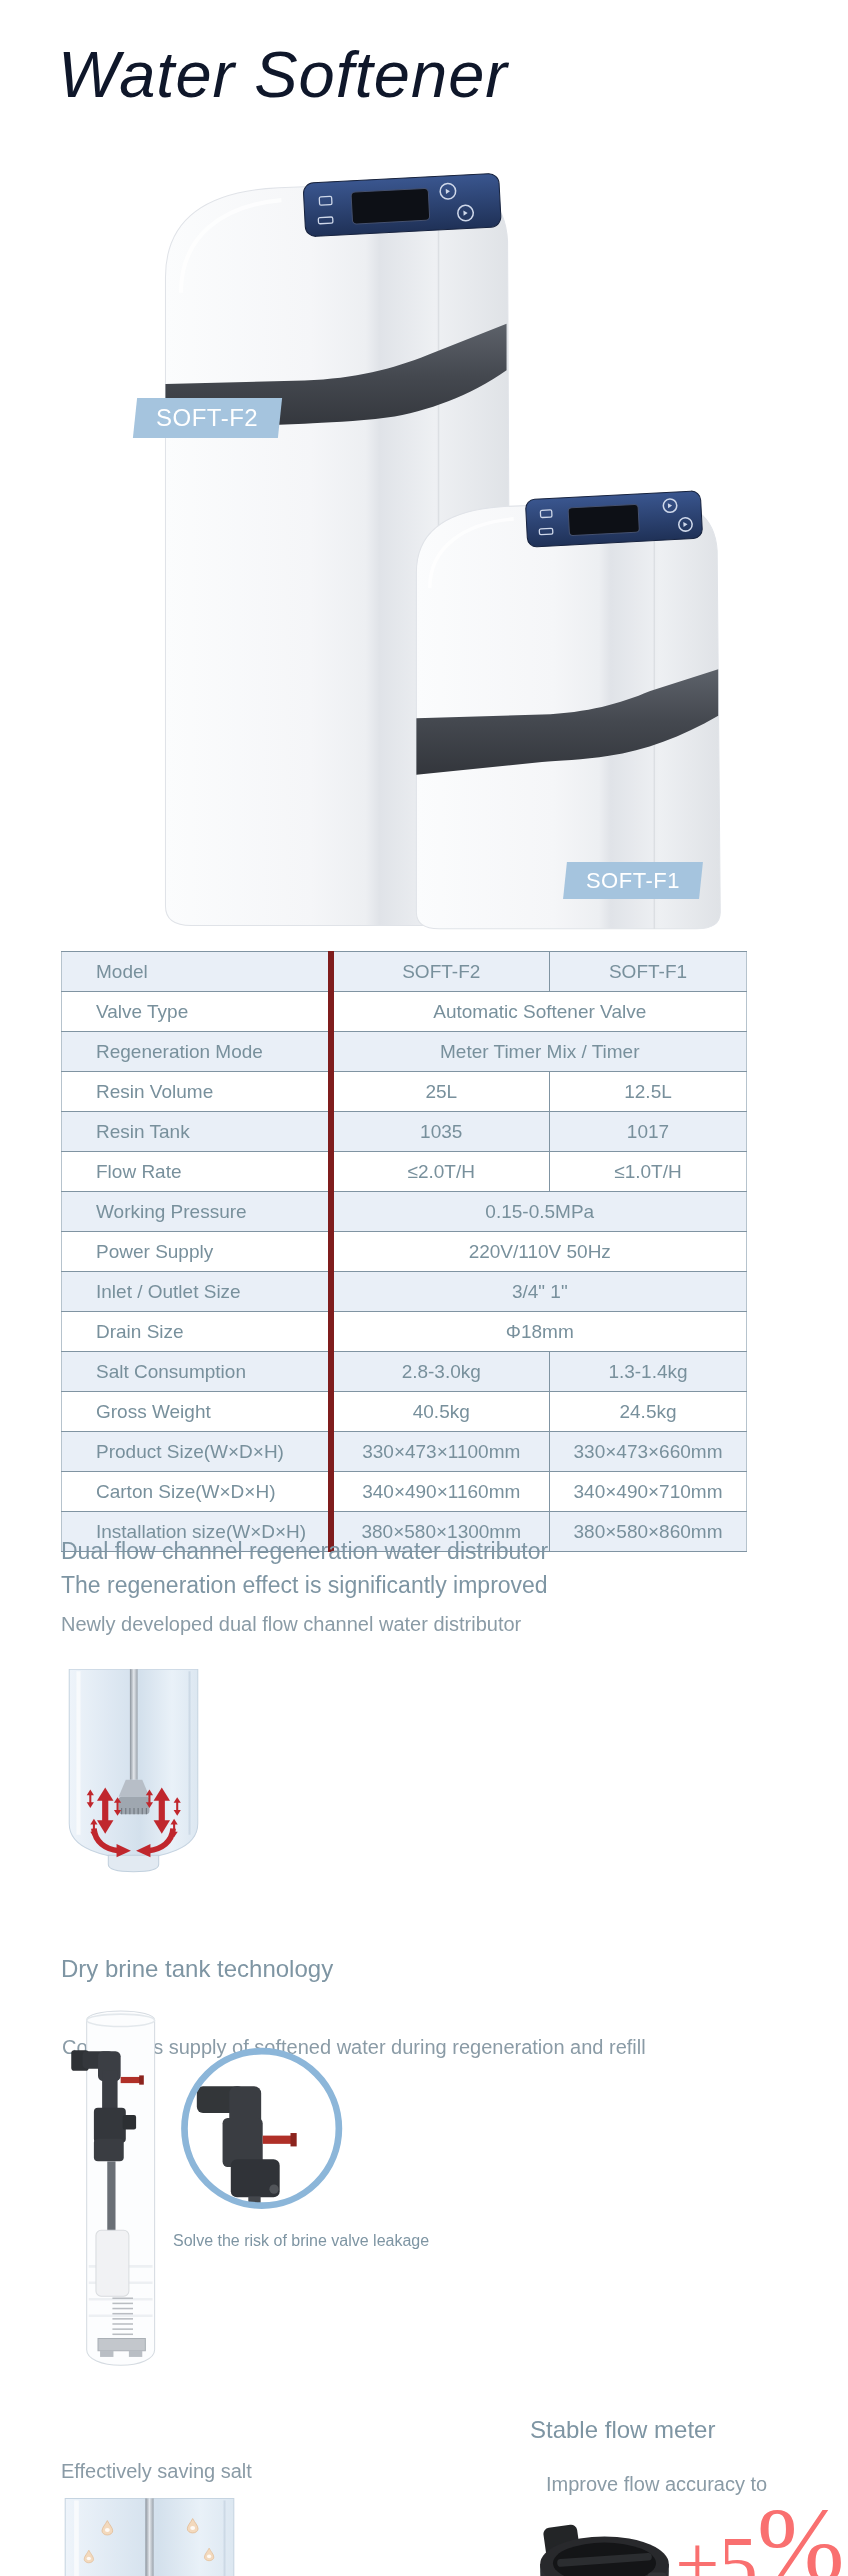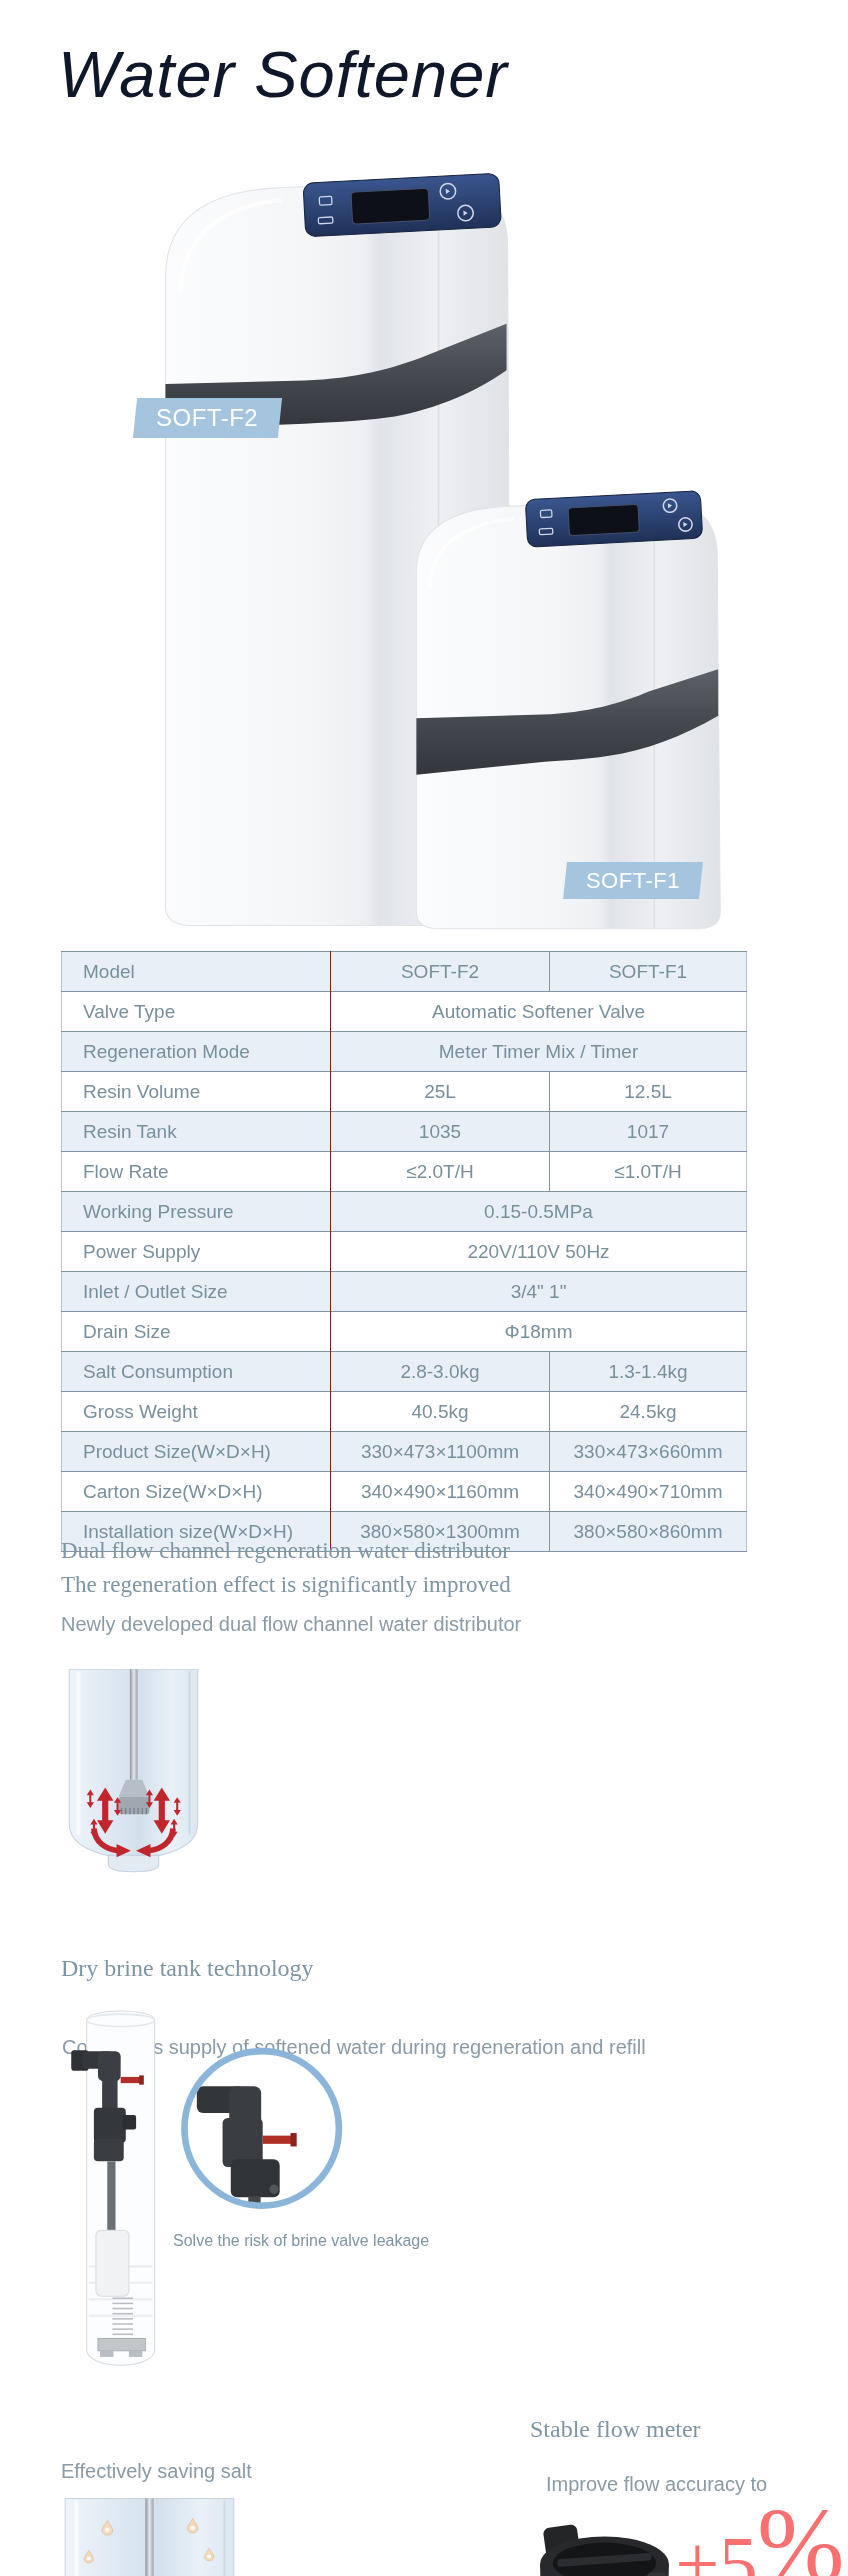--- a/index.html
+++ b/index.html
@@ -23,25 +23,25 @@
   #chip-f1{left:565px;top:862px;width:136px;height:37px;font-size:22px;}
   
   #spec-table{
     left:61px;top:951px;width:686px;border-collapse:collapse;table-layout:fixed;
     font-size:19px;color:#78909c;
     border-left:0.5px solid #b6c3cd;border-right:0.5px solid #b6c3cd;
   }
   #spec-table td{height:37px;border-top:1px solid #8094a2;overflow:hidden;white-space:nowrap;}
   #spec-table tr:last-child td{border-bottom:1.5px solid #8094a2;}
   #spec-table tr:nth-child(odd) td{background:#e9eff7;}
-  #spec-table td.lbl{padding-left:21px;border-right:1px solid #7f1d1d;}
+  #spec-table td.lbl{padding-left:34px;border-right:6px solid #7f1d1d;}
   #spec-table td.val{text-align:center;}
   #spec-table td.div{border-left:1px solid #8094a2;}
   
-  .h1{color:#7e95a3;font-size:24px;white-space:nowrap;font-family:Liberation Serif, serif;}
+  .h1{color:#7e95a3;font-size:24px;white-space:nowrap;}
   .h1.two{font-size:23px;line-height:34px;}
   .sub{color:#8a9ba6;font-size:20px;white-space:nowrap;}
   .callout{color:#7e95a3;font-size:16px;white-space:nowrap;}
   
   #accuracy{left:676px;top:2492px;width:175px;height:124px;color:#f97070;
     font-family:"Liberation Serif", serif;}
   #accuracy .pm{position:absolute;left:0;top:27px;font-size:78px;}
   #accuracy .pct{position:absolute;left:81px;top:-7.2px;font-size:105px;}
 </style>
 </head>

